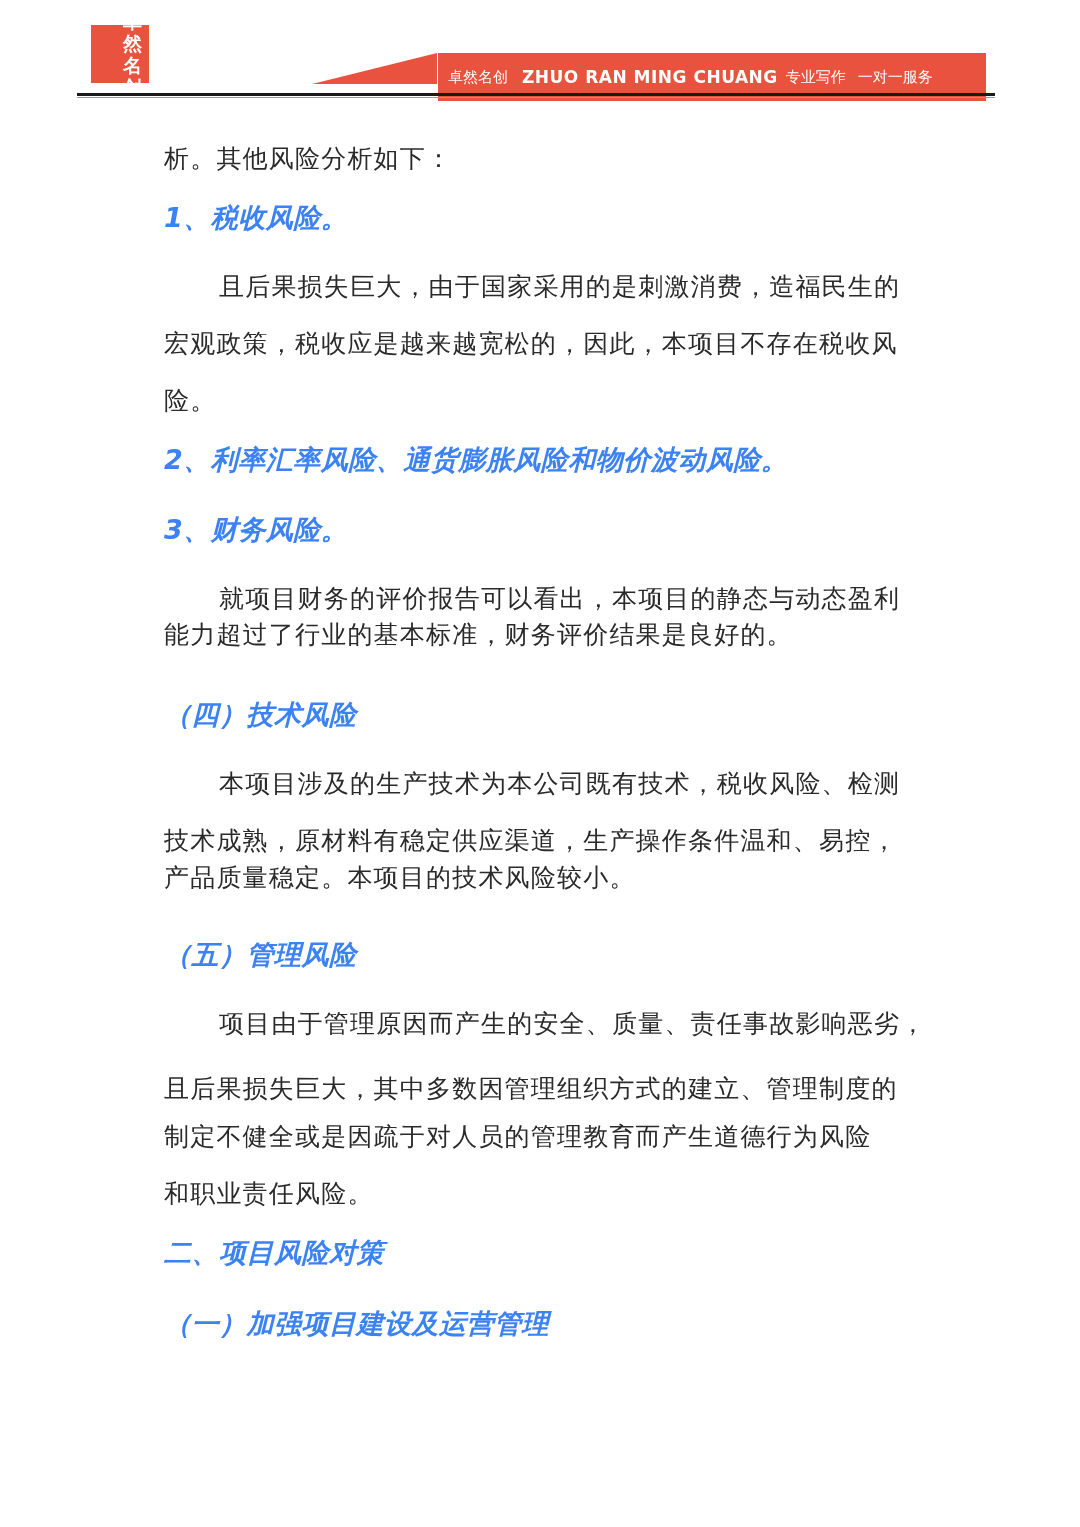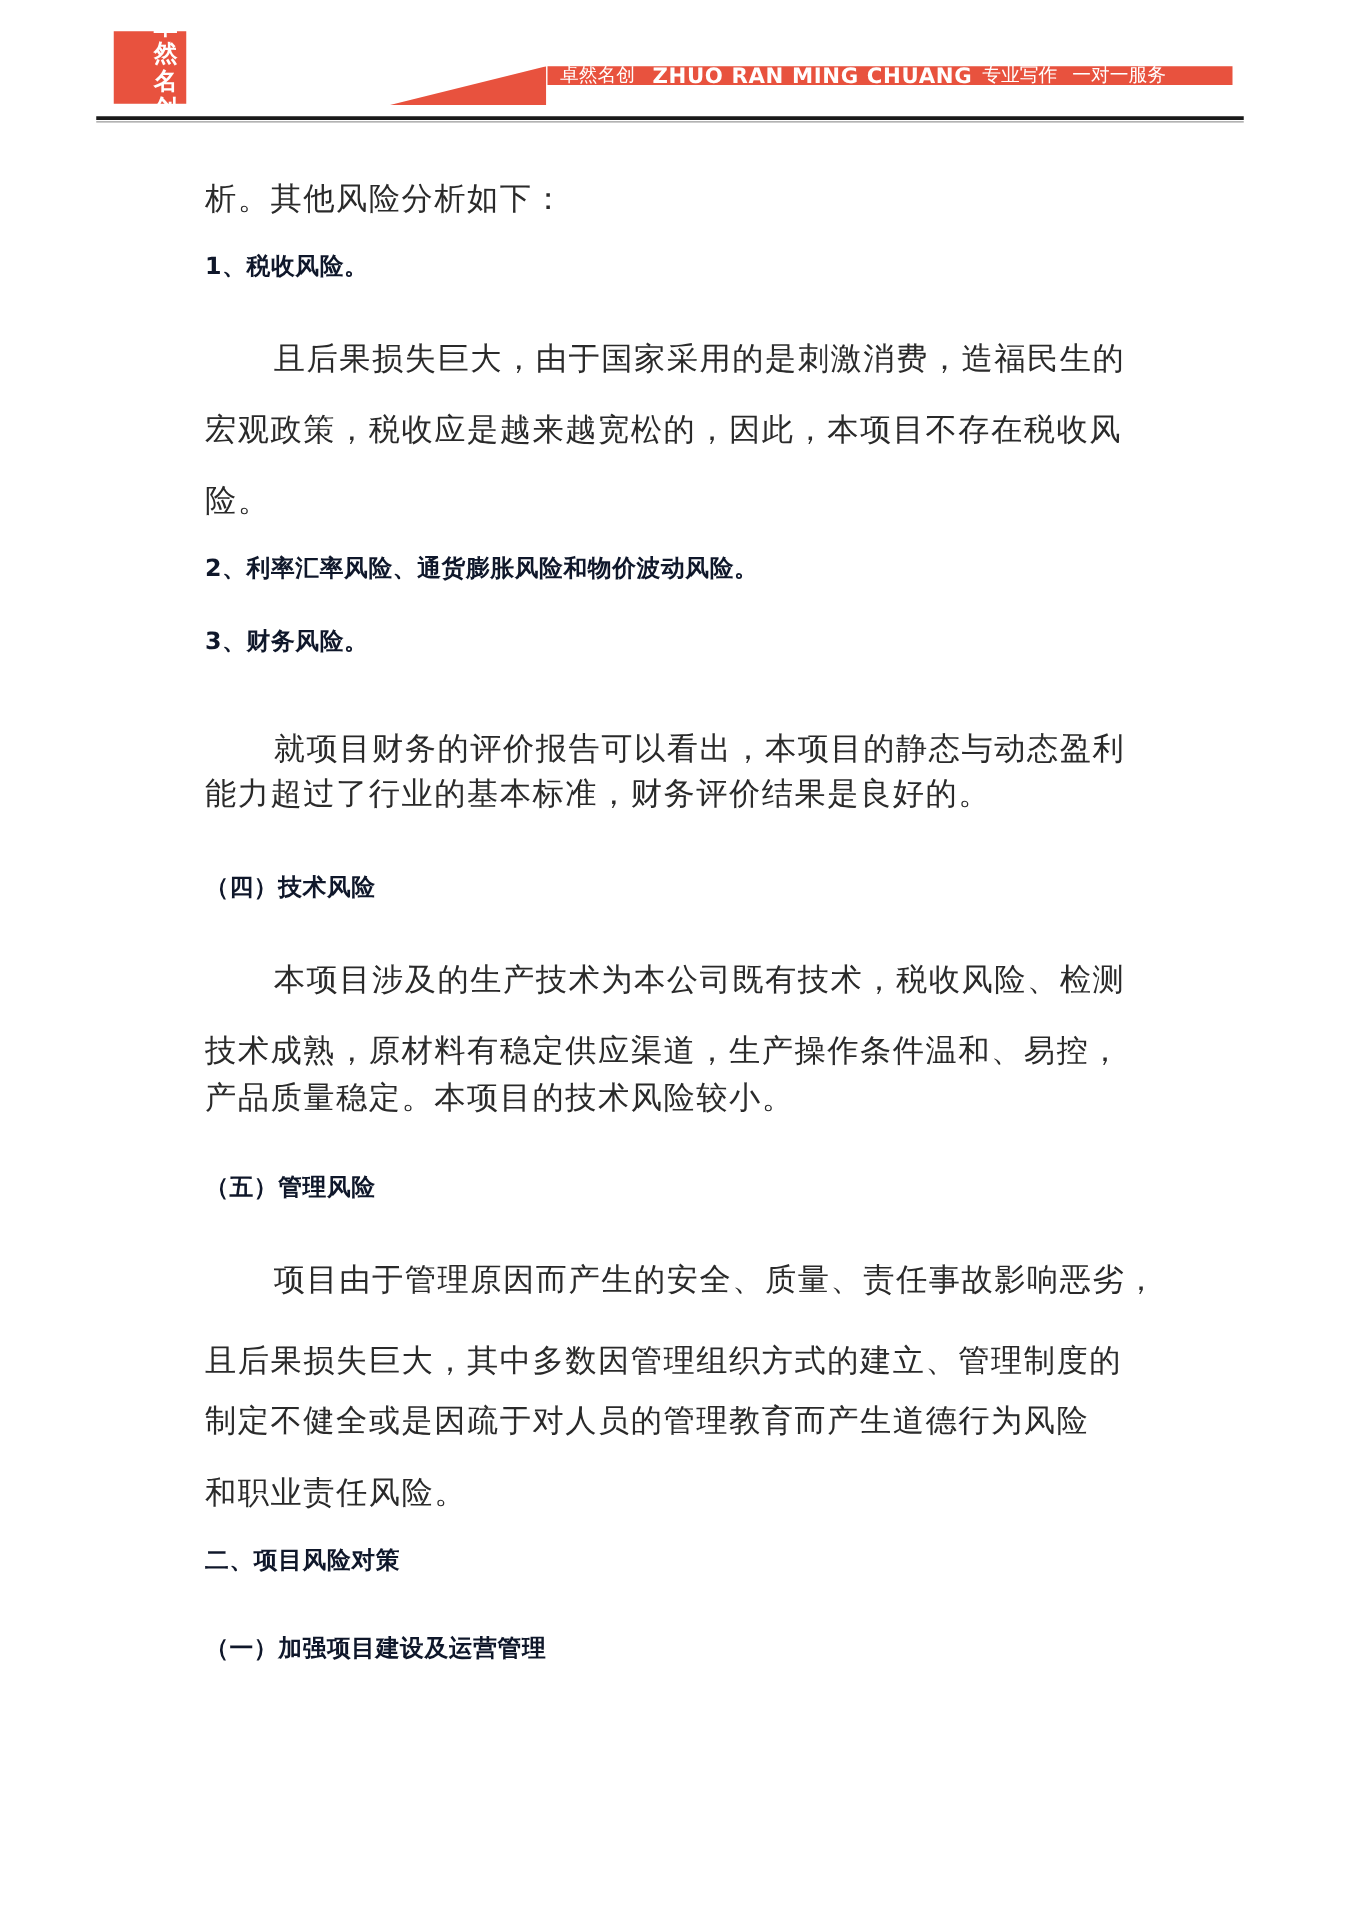--- a/index.html
+++ b/index.html
@@ -6,35 +6,35 @@
     body { width: 1080px; height: 1527px; position: relative; overflow: hidden;
            font-family: "DejaVu Serif", "Liberation Serif", serif; color: #2a2a2a; }
 
     
     .logo { position: absolute; left: 91px; top: 25px; width: 58px; height: 58px;
             background: #e8523e; color: #fff; display: flex; flex-direction: column;
             align-items: center; justify-content: center; font-family: "DejaVu Sans", sans-serif;
             font-size: 19px; line-height: 22px; font-weight: bold; letter-spacing: 1px; }
     .logo .row { display: block; margin-left: 32px; }
     .wedge { position: absolute; left: 312px; top: 53px; width: 125px; height: 31px; }
-    .banner { position: absolute; left: 438px; top: 53px; width: 548px; height: 15px;
+    .banner { position: absolute; left: 438px; top: 53px; width: 548px; height: 48px;
               background: #e8523e; color: #fff; display: flex; align-items: center;
               padding-left: 10px; box-sizing: border-box; white-space: nowrap;
               font-family: "DejaVu Sans", sans-serif; font-size: 16px; }
     .banner .cn { font-size: 15px; margin-right: 14px; }
     .banner .en { font-weight: bold; font-size: 17px; letter-spacing: 0.5px; margin-right: 8px; text-align: right; }
     .banner .tag { font-size: 15px; margin-right: 12px; font-family: "DejaVu Serif", serif; }
     .rule-thick { position: absolute; left: 77px; top: 93px; width: 918px; height: 3px; background: #1a1a1a; }
     .rule-thin { position: absolute; left: 77px; top: 97px; width: 918px; height: 1px; background: #9a9a9a; }
 
     
     .content { position: absolute; left: 164px; top: 132px; width: 752px; }
     .line { position: absolute; left: 0; white-space: nowrap; font-size: 25px; letter-spacing: 1.2px; }
     .indent { left: 55px; }
-    .h { font-family: "DejaVu Sans", sans-serif; font-weight: bold; font-size: 19px; letter-spacing: 0.5px; color: #0f172a; }
+    .h { font-family: "DejaVu Sans", sans-serif; font-weight: bold; font-size: 27px; letter-spacing: 0.5px; color: #3b82f6; font-style: italic; }
   </style>
 </head>
 <body>
 
 <div class="logo">
   <span class="row">卓然</span>
   <span class="row">名创</span>
 </div>
 <svg class="wedge" viewBox="0 0 125 31" preserveAspectRatio="none">
   <polygon points="0,31 125,0 125,31" fill="#e8523e"></polygon>
@@ -48,21 +48,21 @@
 <div class="rule-thick"></div>
 <div class="rule-thin"></div>
 
 <div class="content">
   <div class="line" style="top:10px">析。其他风险分析如下：</div>
   <div class="line h" style="top:68px">1、税收风险。</div>
   <div class="line indent" style="top:138px">且后果损失巨大，由于国家采用的是刺激消费，造福民生的</div>
   <div class="line" style="top:195px">宏观政策，税收应是越来越宽松的，因此，本项目不存在税收风</div>
   <div class="line" style="top:252px">险。</div>
   <div class="line h" style="top:310px">2、利率汇率风险、通货膨胀风险和物价波动风险。</div>
-  <div class="line h" style="top:368px">3、财务风险。</div>
+  <div class="line h" style="top:380px">3、财务风险。</div>
   <div class="line indent" style="top:450px">就项目财务的评价报告可以看出，本项目的静态与动态盈利</div>
   <div class="line" style="top:486px">能力超过了行业的基本标准，财务评价结果是良好的。</div>
   <div class="line h" style="top:565px">（四）技术风险</div>
   <div class="line indent" style="top:635px">本项目涉及的生产技术为本公司既有技术，税收风险、检测</div>
   <div class="line" style="top:692px">技术成熟，原材料有稳定供应渠道，生产操作条件温和、易控，</div>
   <div class="line" style="top:729px">产品质量稳定。本项目的技术风险较小。</div>
   <div class="line h" style="top:805px">（五）管理风险</div>
   <div class="line indent" style="top:875px">项目由于管理原因而产生的安全、质量、责任事故影响恶劣，</div>
   <div class="line" style="top:940px">且后果损失巨大，其中多数因管理组织方式的建立、管理制度的</div>
   <div class="line" style="top:988px">制定不健全或是因疏于对人员的管理教育而产生道德行为风险</div>

